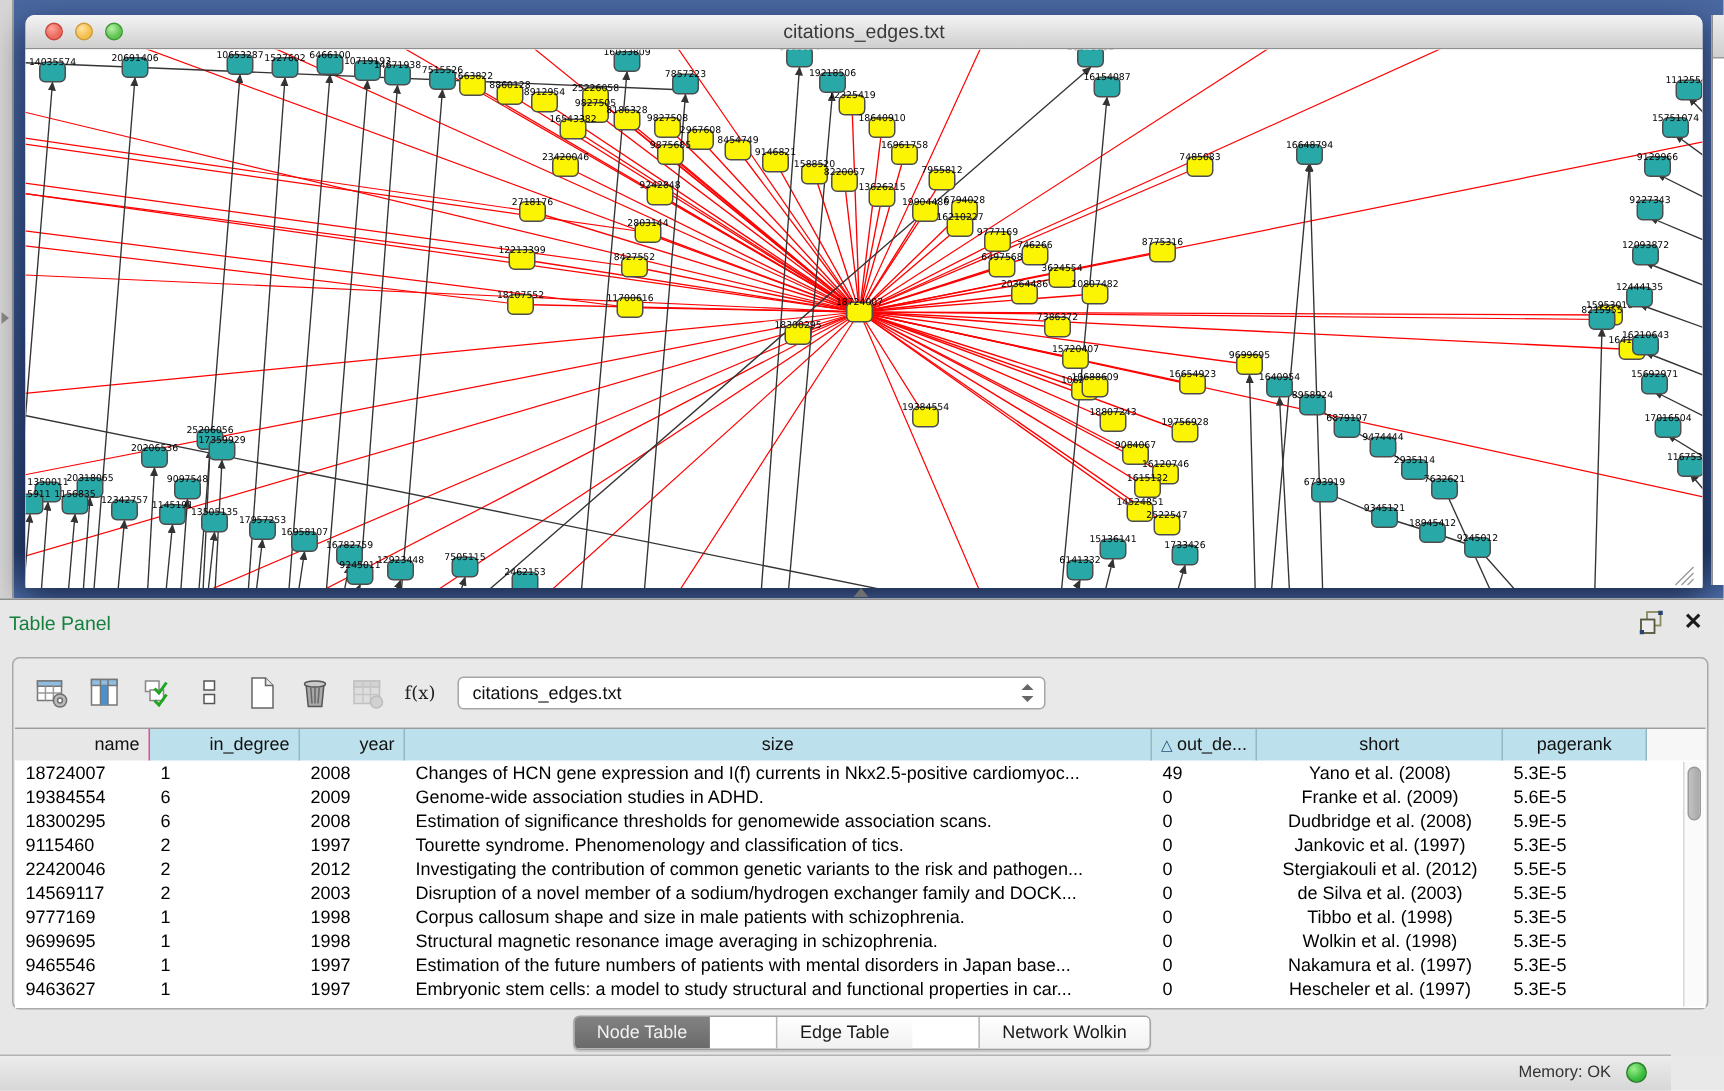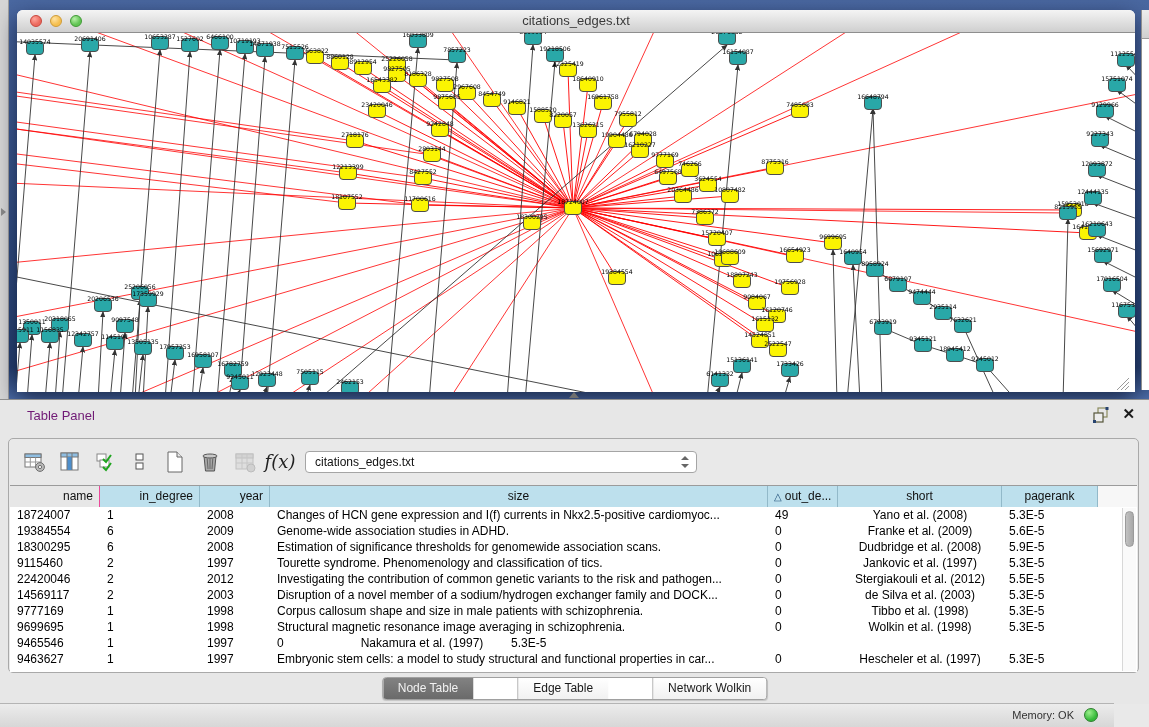--- a/index.html
+++ b/index.html
@@ -26,29 +26,29 @@
   .canvas svg{display:block;}
   .right-sliver{position:absolute;left:1141px;top:10px;width:8px;height:380px;
     background:#fff;border-left:1px solid #8f8f8f;}
   .right-sliver .mini-bar{height:28px;background:linear-gradient(180deg,#EDEDED,#CFCFCF);border-bottom:1px solid #9a9a9a;}
   .splitter-handle{position:absolute;left:569px;top:392px;width:0;height:0;
     border-left:5px solid transparent;border-right:5px solid transparent;border-bottom:6px solid #6f6f6f;}
   
   .table-panel{position:absolute;left:0;top:399px;width:1149px;height:304px;
     background:#E7E7E7;border-top:1px solid #8F8F8F;}
   .panel-titlebar{position:absolute;left:0;top:0;width:100%;height:30px;}
-  .panel-title{position:absolute;left:27px;top:8px;font-size:13px;color:#701a75;}
+  .panel-title{position:absolute;left:6px;top:8px;font-size:13px;color:#15803d;}
   .panel-float{position:absolute;right:40px;top:7px;width:16px;height:16px;cursor:pointer;}
   .panel-close{position:absolute;right:14px;top:5px;font-size:15px;font-weight:bold;color:#1a1a1a;cursor:pointer;}
   .table-container{position:absolute;left:8px;top:38px;width:1131px;height:235px;
     background:#E9E9E9;border:1px solid #A9A9A9;border-radius:5px;box-sizing:border-box;}
   .toolbar{position:absolute;left:0;top:0;width:100%;height:45px;display:flex;align-items:center;
     padding-left:14px;gap:11px;box-sizing:border-box;}
   .tool-btn{width:24px;height:24px;display:flex;align-items:center;justify-content:center;cursor:pointer;}
-  .fx{font-family:"DejaVu Serif",serif;font-style:italic;font-size:18px;color:#222;}
+  .fx{font-family:"DejaVu Serif",serif;font-size:12px;color:#222;}
   .dropdown{width:392px;height:22px;background:#fff;border:1px solid #A5A5A5;border-radius:4px;
     display:flex;align-items:center;padding:0 6px 0 9px;box-sizing:border-box;cursor:pointer;margin-left:2px;}
   .dropdown .dd-label{flex:1;font-size:12px;color:#111;}
   
   .grid{position:absolute;left:1px;top:46px;width:1127px;height:186px;background:#fff;
     border-top:1px solid #9B9B9B;overflow:hidden;}
   .grid-header{display:flex;height:21px;font-size:12px;color:#111;}
   .gh{box-sizing:border-box;border-right:1px solid #92B9C9;background:#BDE0ED;
     line-height:20px;padding:0 6px;overflow:hidden;white-space:nowrap;}
   .gh.hl{background:#E7E7E7;border-right:1px solid #ec4899;text-align:right;}
@@ -884,20 +884,21 @@
             <div class="td c2">1998</div>
             <div class="td c3">Structural magnetic resonance image averaging in schizophrenia.</div>
             <div class="td c4">0</div>
             <div class="td c5">Wolkin et al. (1998)</div>
             <div class="td c6">5.3E-5</div>
           </div>
           <div class="tr">
             <div class="td c0">9465546</div>
             <div class="td c1">1</div>
             <div class="td c2">1997</div>
+            <div class="td c3">Estimation of the future numbers of patients with mental disorders in Japan base...</div>
             <div class="td c4">0</div>
             <div class="td c5">Nakamura et al. (1997)</div>
             <div class="td c6">5.3E-5</div>
           </div>
           <div class="tr">
             <div class="td c0">9463627</div>
             <div class="td c1">1</div>
             <div class="td c2">1997</div>
             <div class="td c3">Embryonic stem cells: a model to study structural and functional properties in car...</div>
             <div class="td c4">0</div>

